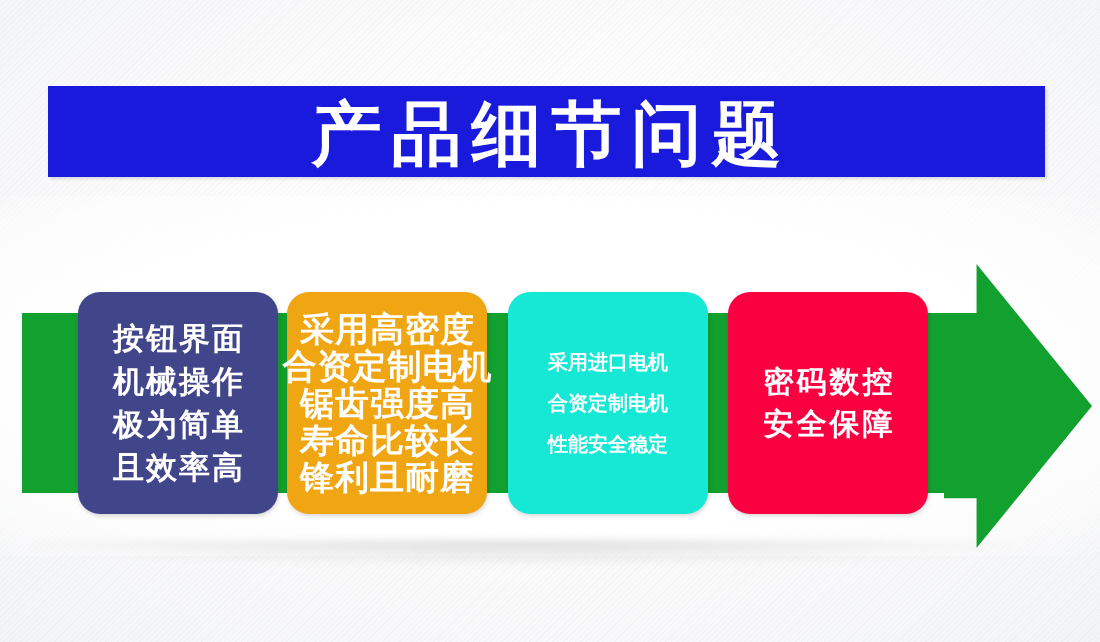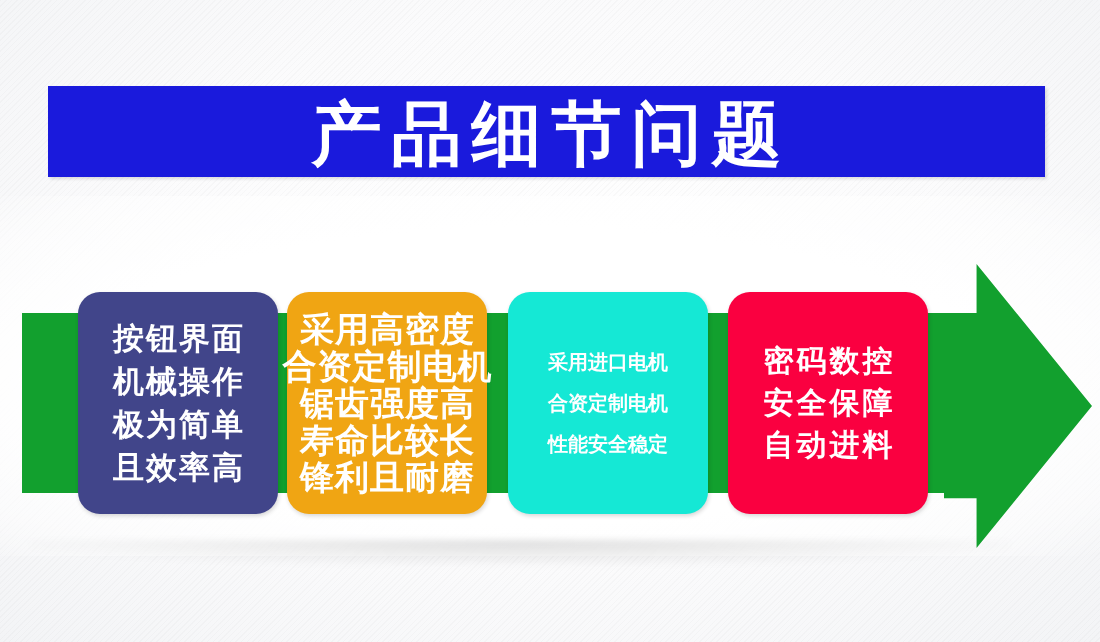--- a/index.html
+++ b/index.html
@@ -175,16 +175,15 @@
 
   <div class="card" id="card-2">
     <div class="line">采用进口电机</div>
     <div class="line">合资定制电机</div>
     <div class="line">性能安全稳定</div>
   </div>
 
   <div class="card" id="card-3">
     <div class="line">密码数控</div>
     <div class="line">安全保障</div>
-    <div class="line">自动进料</div>
   </div>
 
 </div>
 
 </body></html>

